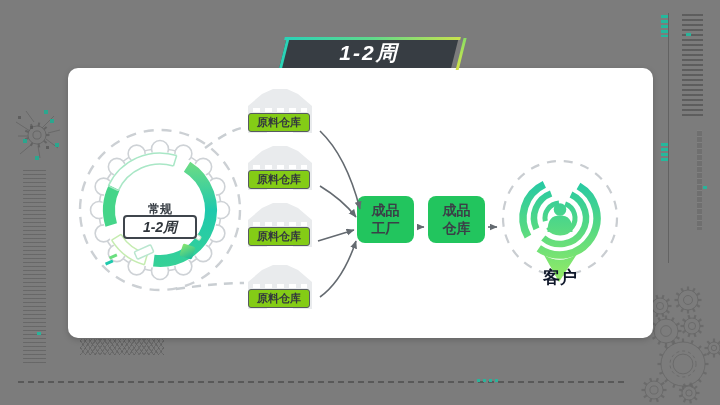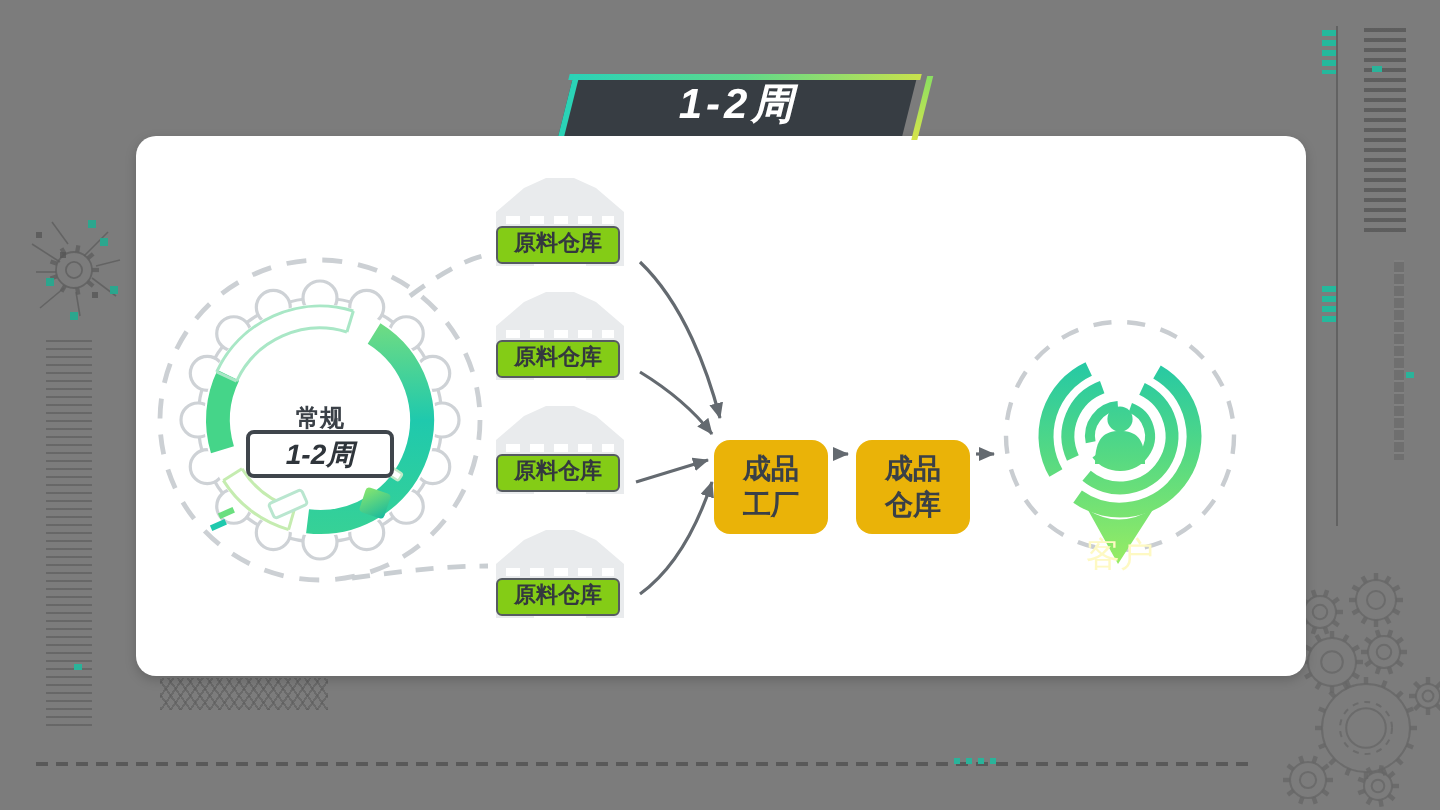--- a/index.html
+++ b/index.html
@@ -25,28 +25,28 @@
   #gear-badge{position:absolute;left:123px;top:215px;width:70px;height:20px;line-height:20px;
           text-align:center;background:#fff;border:2px solid #3f454c;border-radius:4px;
           font-weight:900;font-style:italic;font-size:14px;color:#2f353b;z-index:2;}
   
   .wh{position:absolute;left:247px;width:66px;height:50px;z-index:2;}
   .wh svg{position:absolute;left:0;top:0;}
   .wh .lbl{position:absolute;left:1px;top:25px;width:60px;height:17px;line-height:17px;
           background:#84cc16;border:1.5px solid #565b61;border-radius:3px;text-align:center;
           font-size:11px;font-weight:bold;color:#33383e;}
   
-  .fbox{position:absolute;top:220px;width:57px;height:47px;background:#eab308;border-radius:8px;
+  .fbox{position:absolute;top:196px;width:57px;height:47px;background:#22c55e;border-radius:8px;
         display:flex;align-items:center;justify-content:center;text-align:center;
         font-size:14px;font-weight:bold;color:#3a4047;line-height:1.25;white-space:pre-line;z-index:2;}
   #box-factory{left:357px;}
   #box-fwh{left:428px;}
   
   #cust-label{position:absolute;left:498px;top:266px;width:124px;text-align:center;
-        font-size:17px;font-weight:normal;color:#fef9c3;z-index:2;}
+        font-size:17px;font-weight:bold;color:#0f172a;z-index:2;}
   
   .lay{position:absolute;z-index:2;pointer-events:none;}
   #g-flow{left:0;top:0;}
   
   .decor{position:absolute;z-index:0;}
   .dashcol{background:repeating-linear-gradient(to bottom,rgba(88,88,88,.85) 0 2px,transparent 2px 5px);}
   #dc-right{left:682px;top:14px;width:21px;height:104px;}
   #dc-left{left:23px;top:170px;width:23px;height:196px;
         background:repeating-linear-gradient(to bottom,rgba(98,98,98,.8) 0 1px,transparent 1px 4px);}
   .tstack{width:7px;background:repeating-linear-gradient(to bottom,#25b89c 0 3px,transparent 3px 5px);}

